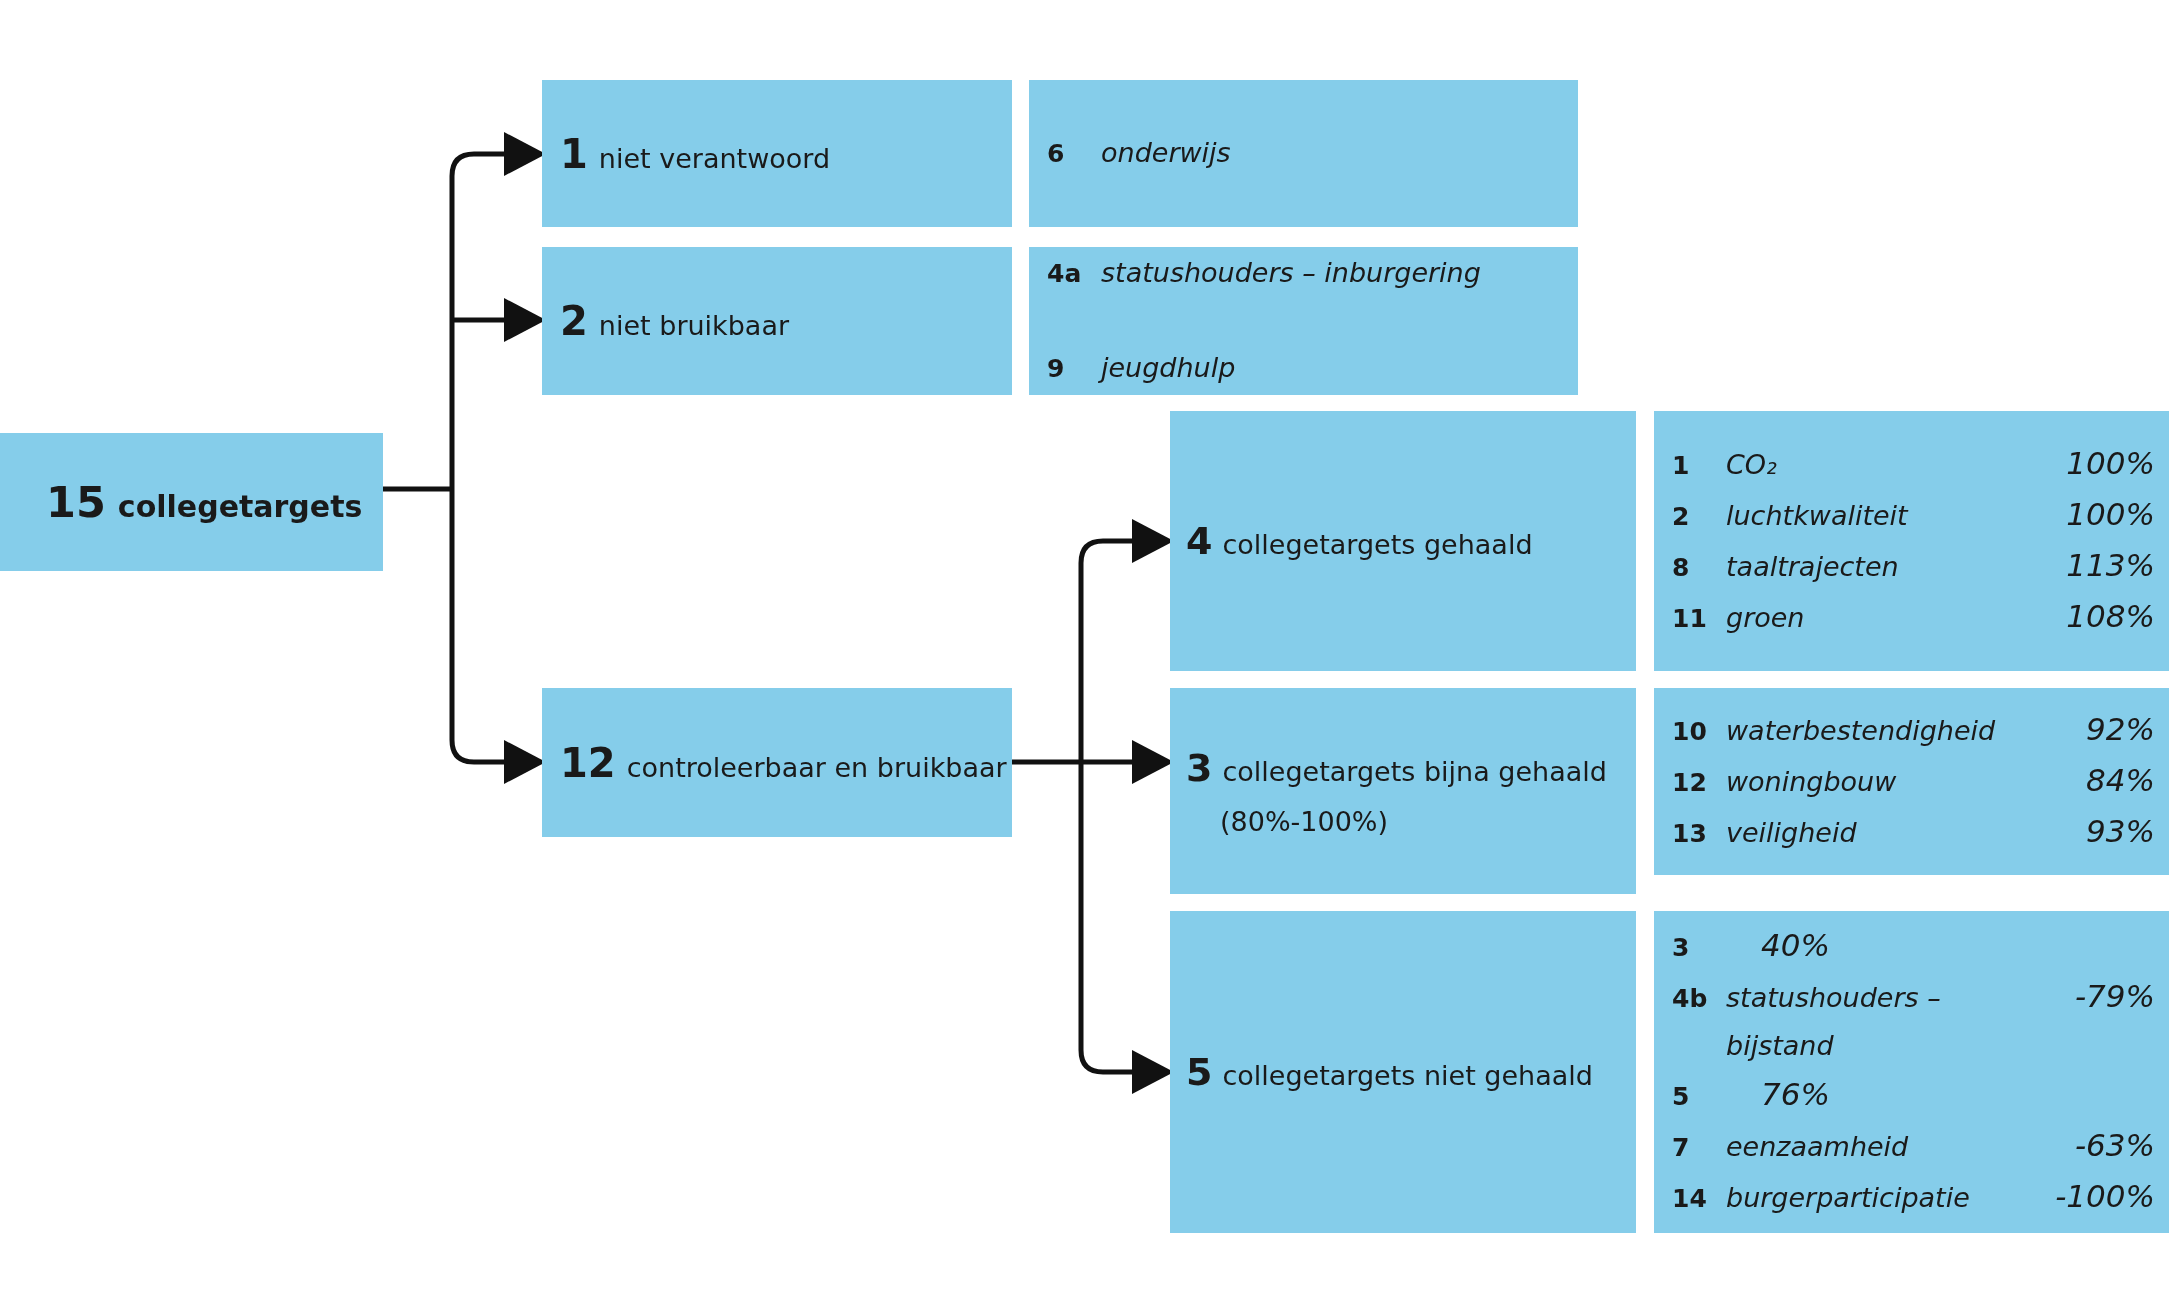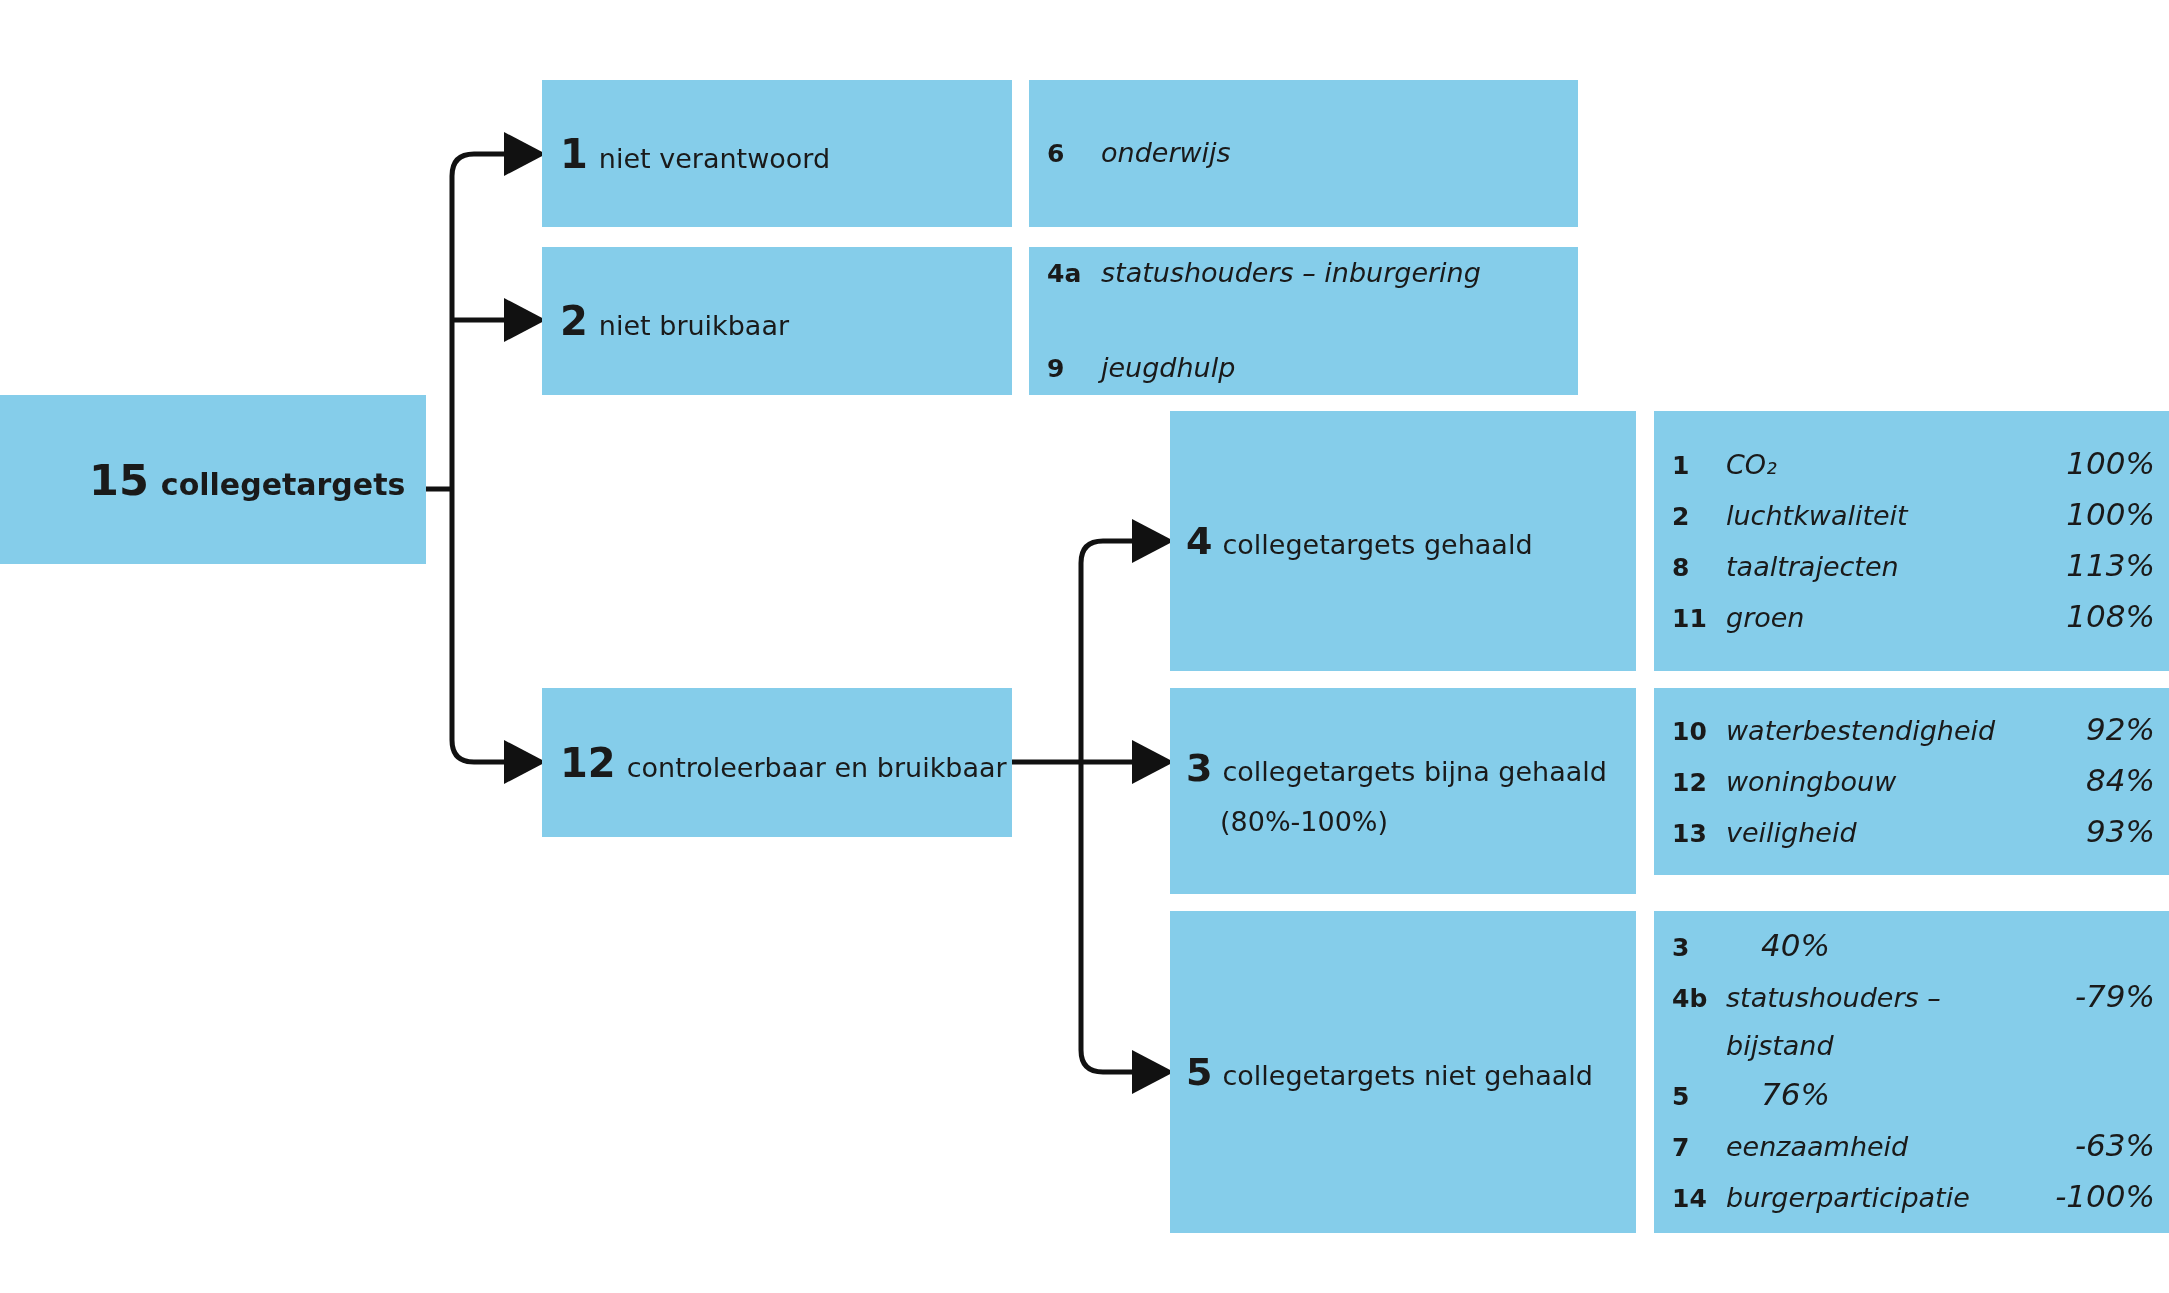--- a/index.html
+++ b/index.html
@@ -39,21 +39,21 @@
     <path d="M383 489 H452 M452 489 V176 Q452 154 474 154 H506 M452 489 V740 Q452 762 474 762 H506 M452 320 H506" fill="none" stroke="#111111" stroke-width="5"></path>
     <path d="M1012 762 H1134 M1081 762 V563 Q1081 541 1103 541 H1134 M1081 762 V1050 Q1081 1072 1103 1072 H1134" fill="none" stroke="#111111" stroke-width="5"></path>
     <polygon points="504,132 504,176 546,154" fill="#111111"></polygon>
     <polygon points="504,298 504,342 546,320" fill="#111111"></polygon>
     <polygon points="504,740 504,784 546,762" fill="#111111"></polygon>
     <polygon points="1132,519 1132,563 1174,541" fill="#111111"></polygon>
     <polygon points="1132,740 1132,784 1174,762" fill="#111111"></polygon>
     <polygon points="1132,1050 1132,1094 1174,1072" fill="#111111"></polygon>
   </svg>
 
-  <div class="bx" style="left:0;top:395px;width:383px;height:169px;padding-left:43px;">
+  <div class="bx" style="left:0;top:433px;width:383px;height:138px;">
     <div class="root-inner">
       <span class="num-xl">15</span>
       <span class="lbl-root">collegetargets</span>
     </div>
   </div>
 
   <div class="bx" style="left:542px;top:80px;width:470px;height:147px;">
     <div class="branch-inner">
       <span class="num-lg">1</span>
       <span class="lbl">niet verantwoord</span>

